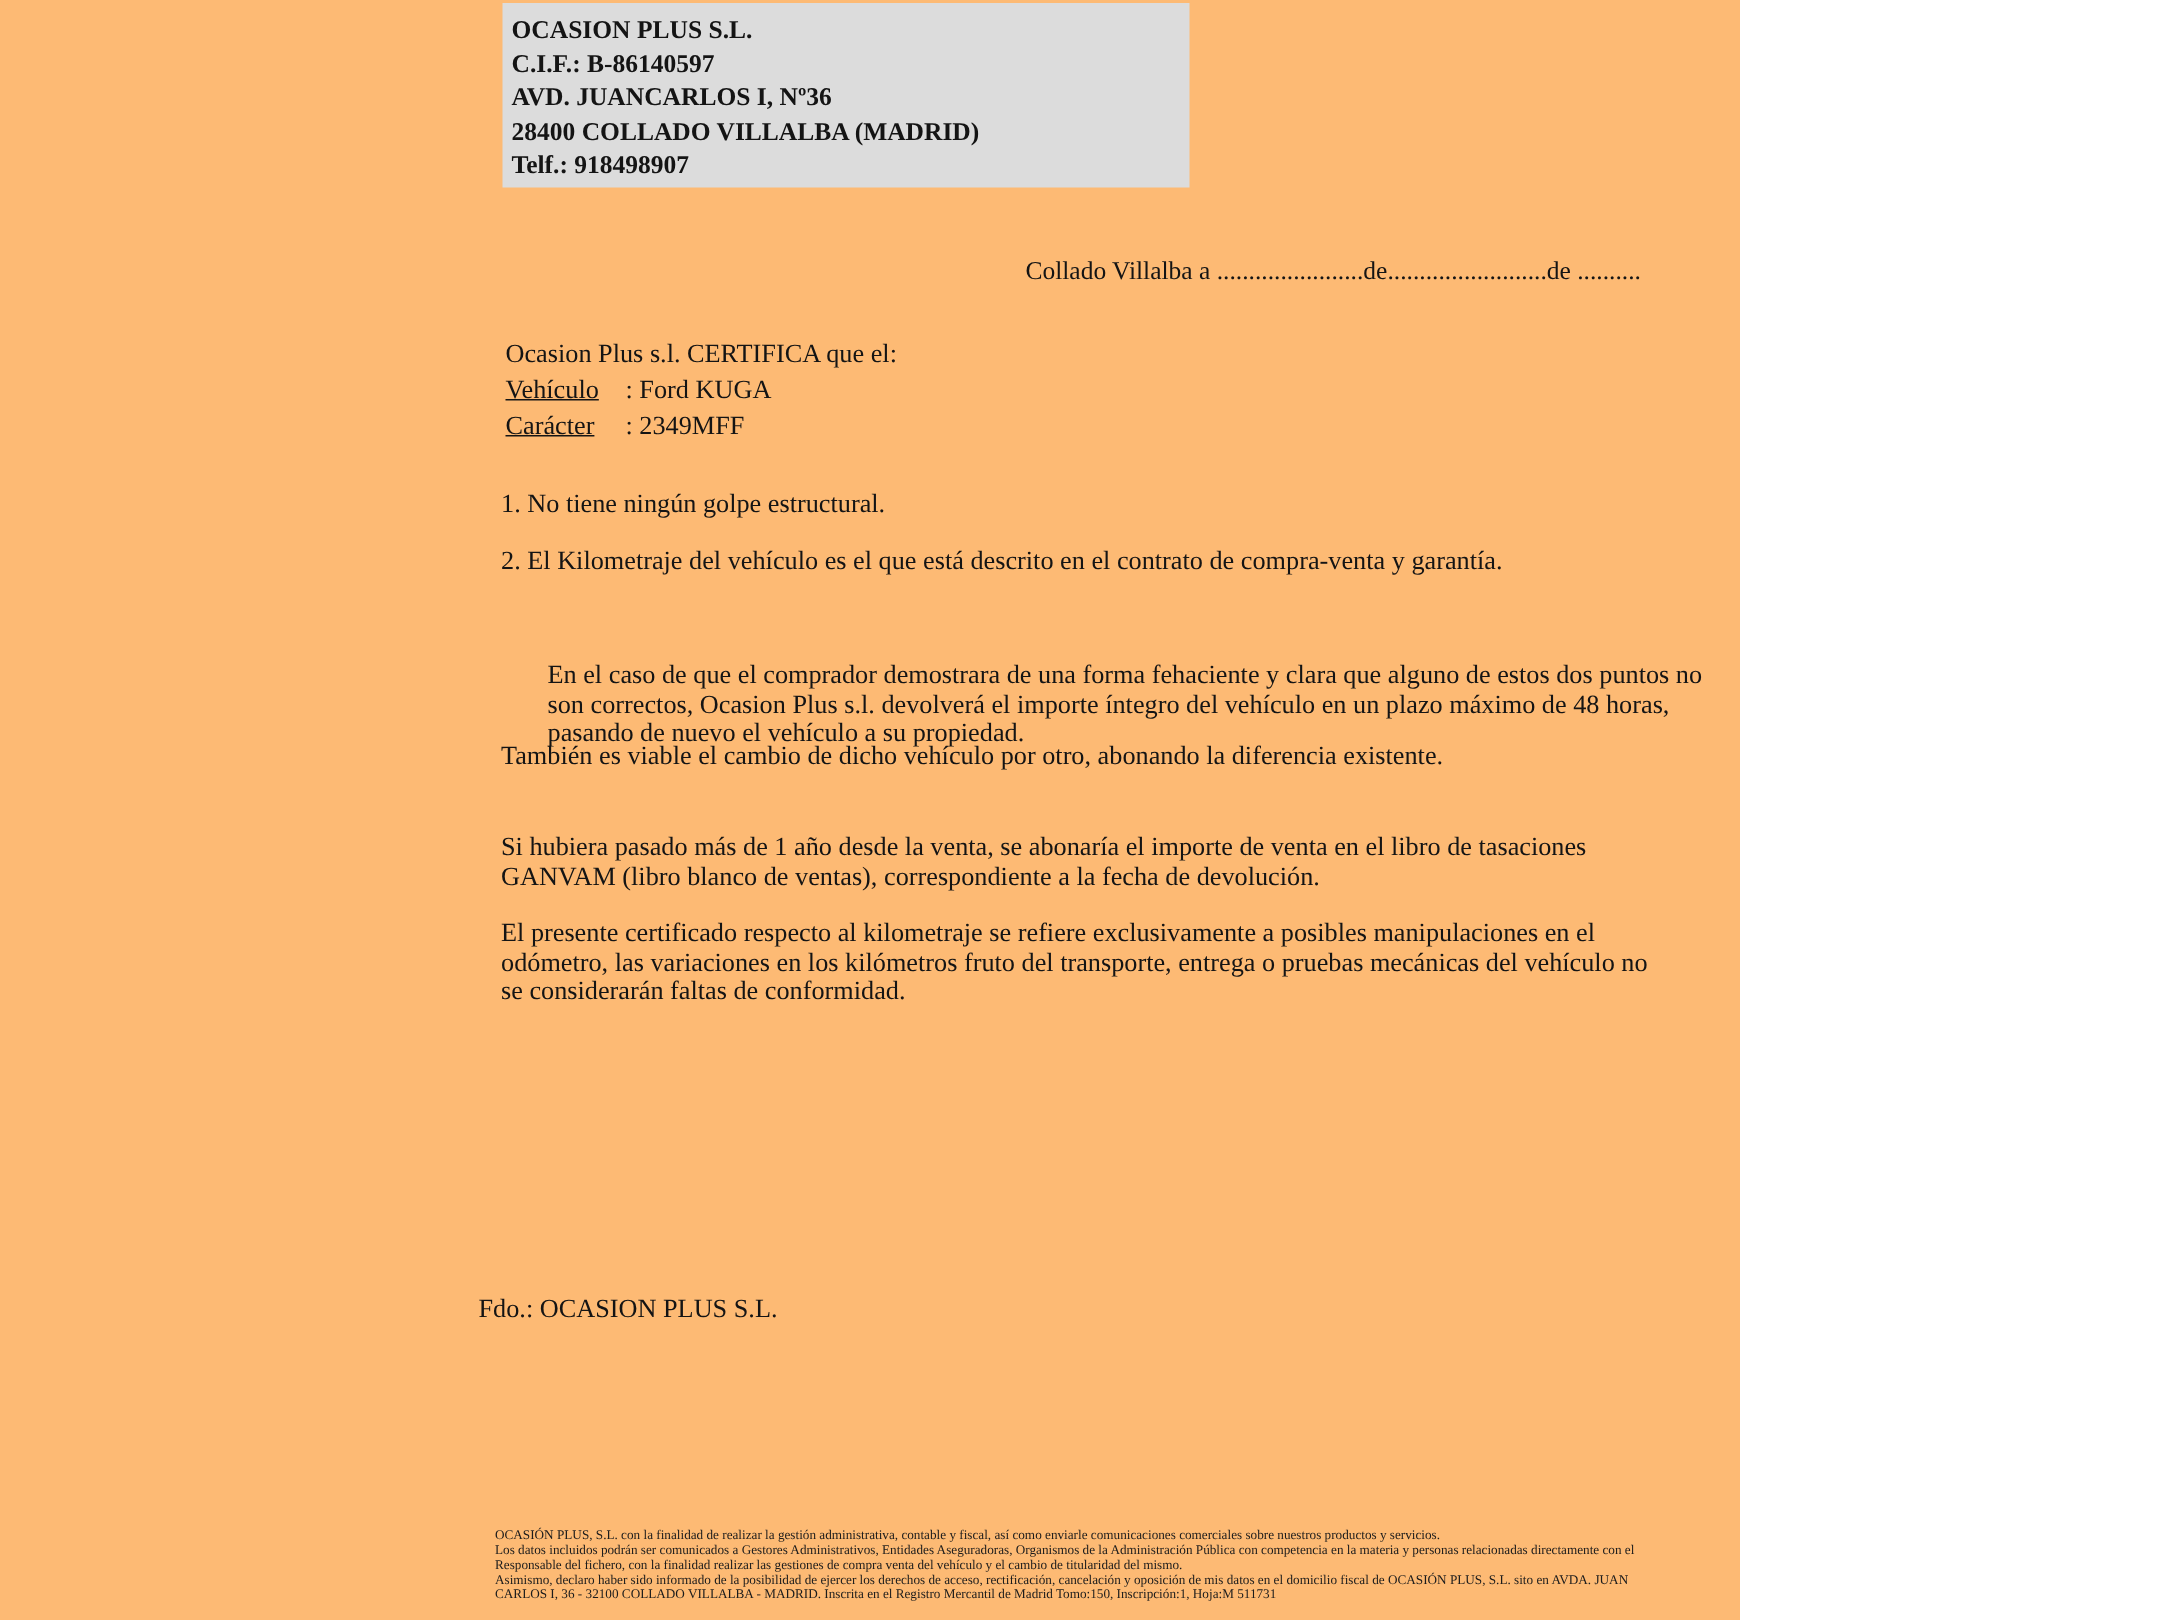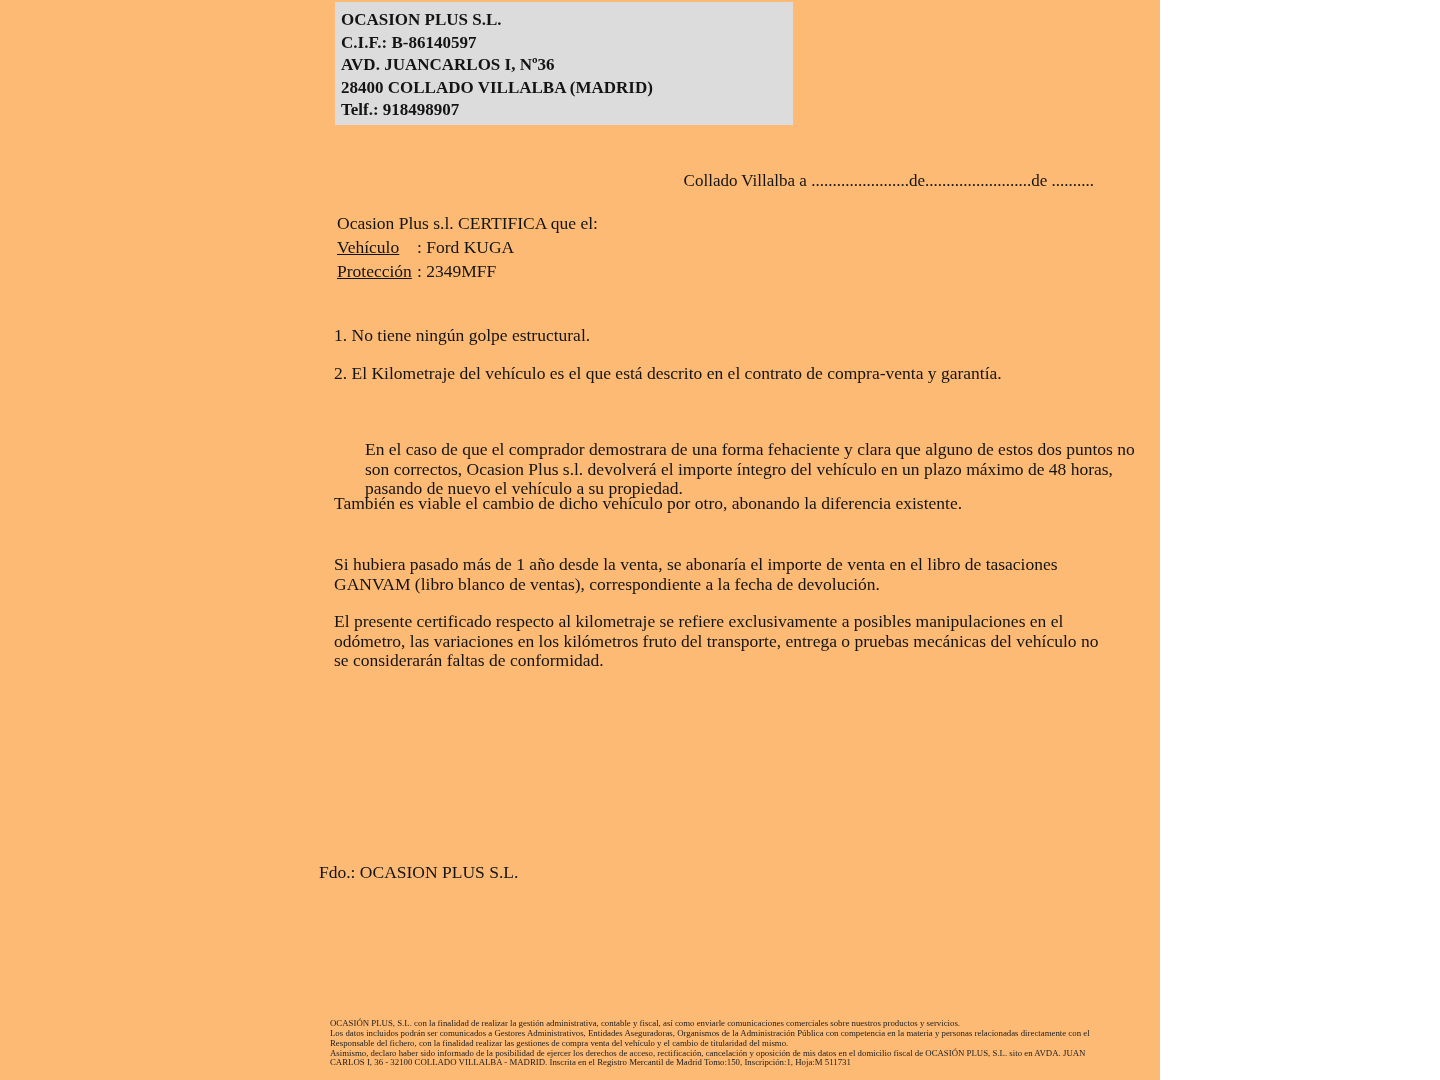--- a/index.html
+++ b/index.html
@@ -37,21 +37,21 @@
     left: 334px;
     top: 171px;
     width: 760px;
     text-align: right;
     font-size: 17px;
     white-space: nowrap;
   }
   .cert-block {
     position: absolute;
     left: 337px;
-    top: 212px;
+    top: 224px;
     font-size: 17.5px;
     line-height: 23.8px;
   }
   .cert-row .cert-label {
     display: inline-block;
     width: 80px;
   }
   .cert-label-text {
     text-decoration: underline;
   }
@@ -109,21 +109,21 @@
   </div>
 
   <div class="date-line">Collado Villalba a .......................de.........................de ..........</div>
 
   <div class="cert-block">
     <div class="cert-intro">Ocasion Plus s.l. CERTIFICA que el:</div>
     <div class="cert-row">
       <span class="cert-label"><span class="cert-label-text">Vehículo</span></span><span class="cert-value">: Ford KUGA</span>
     </div>
     <div class="cert-row">
-      <span class="cert-label"><span class="cert-label-text">Protección</span></span><span class="cert-value">: 2349MFF</span>
+      <span class="cert-label"><span class="cert-label-text">Carácter</span></span><span class="cert-value">: 2349MFF</span>
     </div>
   </div>
 
   <div class="point" id="point-1">1. No tiene ningún golpe estructural.</div>
   <div class="point" id="point-2">2. El Kilometraje del vehículo es el que está descrito en el contrato de compra-venta y garantía.</div>
 
   <div class="para" id="para-1">En el caso de que el comprador demostrara de una forma fehaciente y clara que alguno de estos dos puntos no
 son correctos, Ocasion Plus s.l. devolverá el importe íntegro del vehículo en un plazo máximo de 48 horas,
 pasando de nuevo el vehículo a su propiedad.</div>
   <div class="para" id="para-2">También es viable el cambio de dicho vehículo por otro, abonando la diferencia existente.</div>

